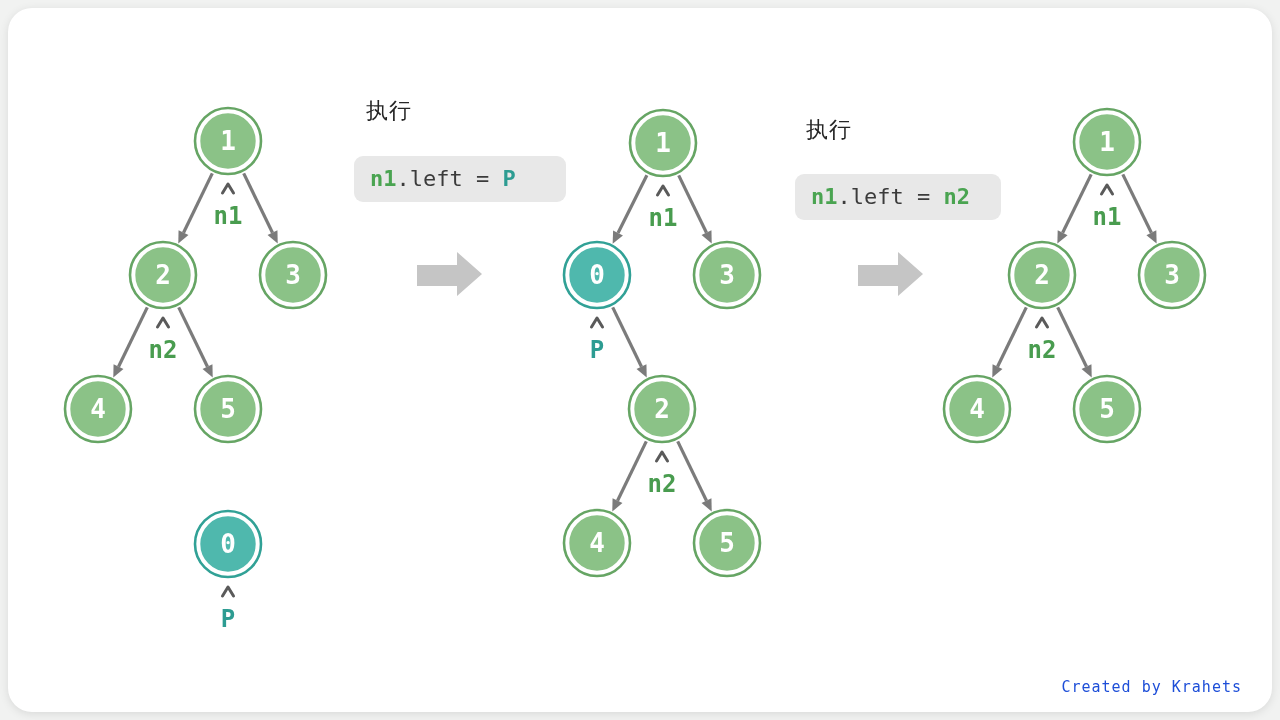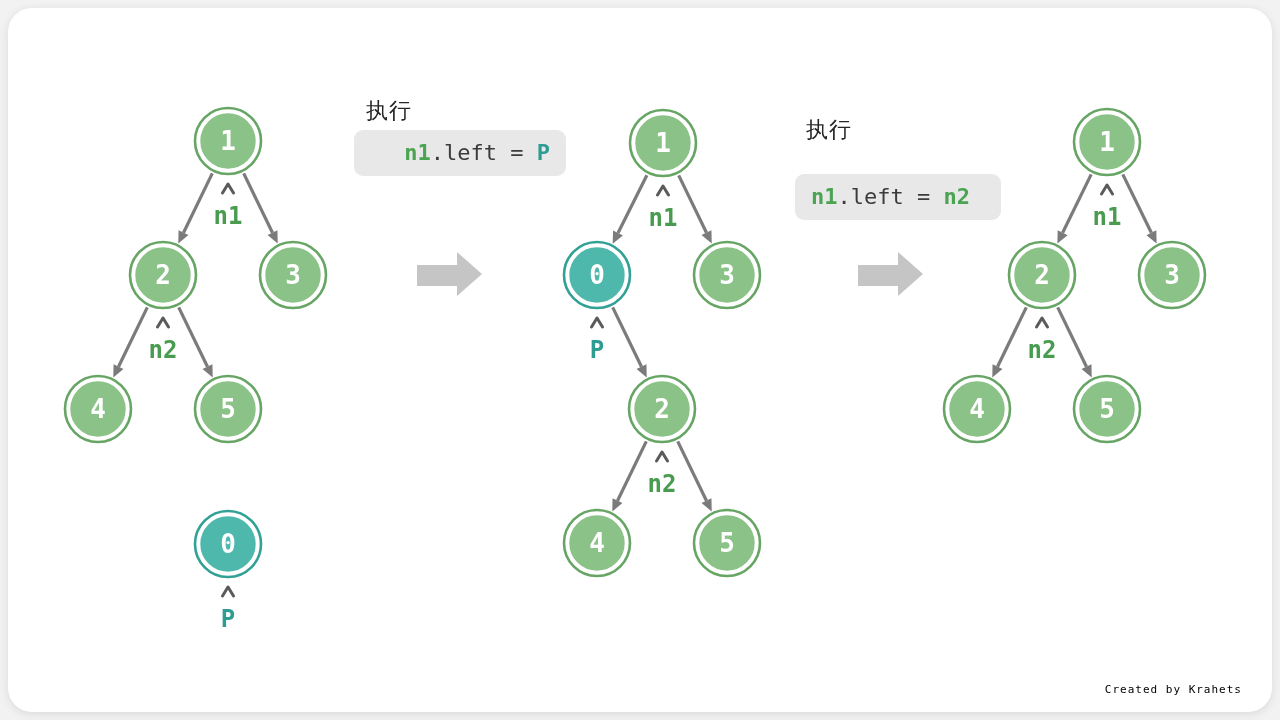--- a/index.html
+++ b/index.html
@@ -19,30 +19,30 @@
     font-family:"DejaVu Sans", "Liberation Sans", sans-serif;
   }
   #exec-label-1{left:366px;top:96px;}
   #exec-label-2{left:806px;top:115px;}
   .code-box{
     position:absolute;background:#e8e8e8;border-radius:9px;
     padding:6px 16px;
     font-family:"DejaVu Sans Mono", "Liberation Mono", monospace;
     font-size:22px;line-height:34px;
   }
-  #code-box-1{left:354px;top:130px;width:180px;text-align:right;}
+  #code-box-1{left:354px;top:156px;width:180px;}
   #code-box-2{left:795px;top:174px;width:174px;}
   .code-line{white-space:pre;}
   .seg-plain{color:#3b3b3b;}
   .seg-green{color:#4aa451;font-weight:bold;}
   .seg-teal{color:#2d9c92;font-weight:bold;}
   .watermark{
     position:absolute;right:38px;bottom:24px;
     font-family:"DejaVu Sans Mono", "Liberation Mono", monospace;
-    font-size:11px;color:#000000;letter-spacing:1px;
+    font-size:15px;color:#1d4ed8;letter-spacing:1px;
   }
   svg text{
     font-family:"DejaVu Sans Mono", "Liberation Mono", monospace;
     font-weight:bold;
   }
 </style>
 </head>
 <body>
 
 <div class="card"></div>

